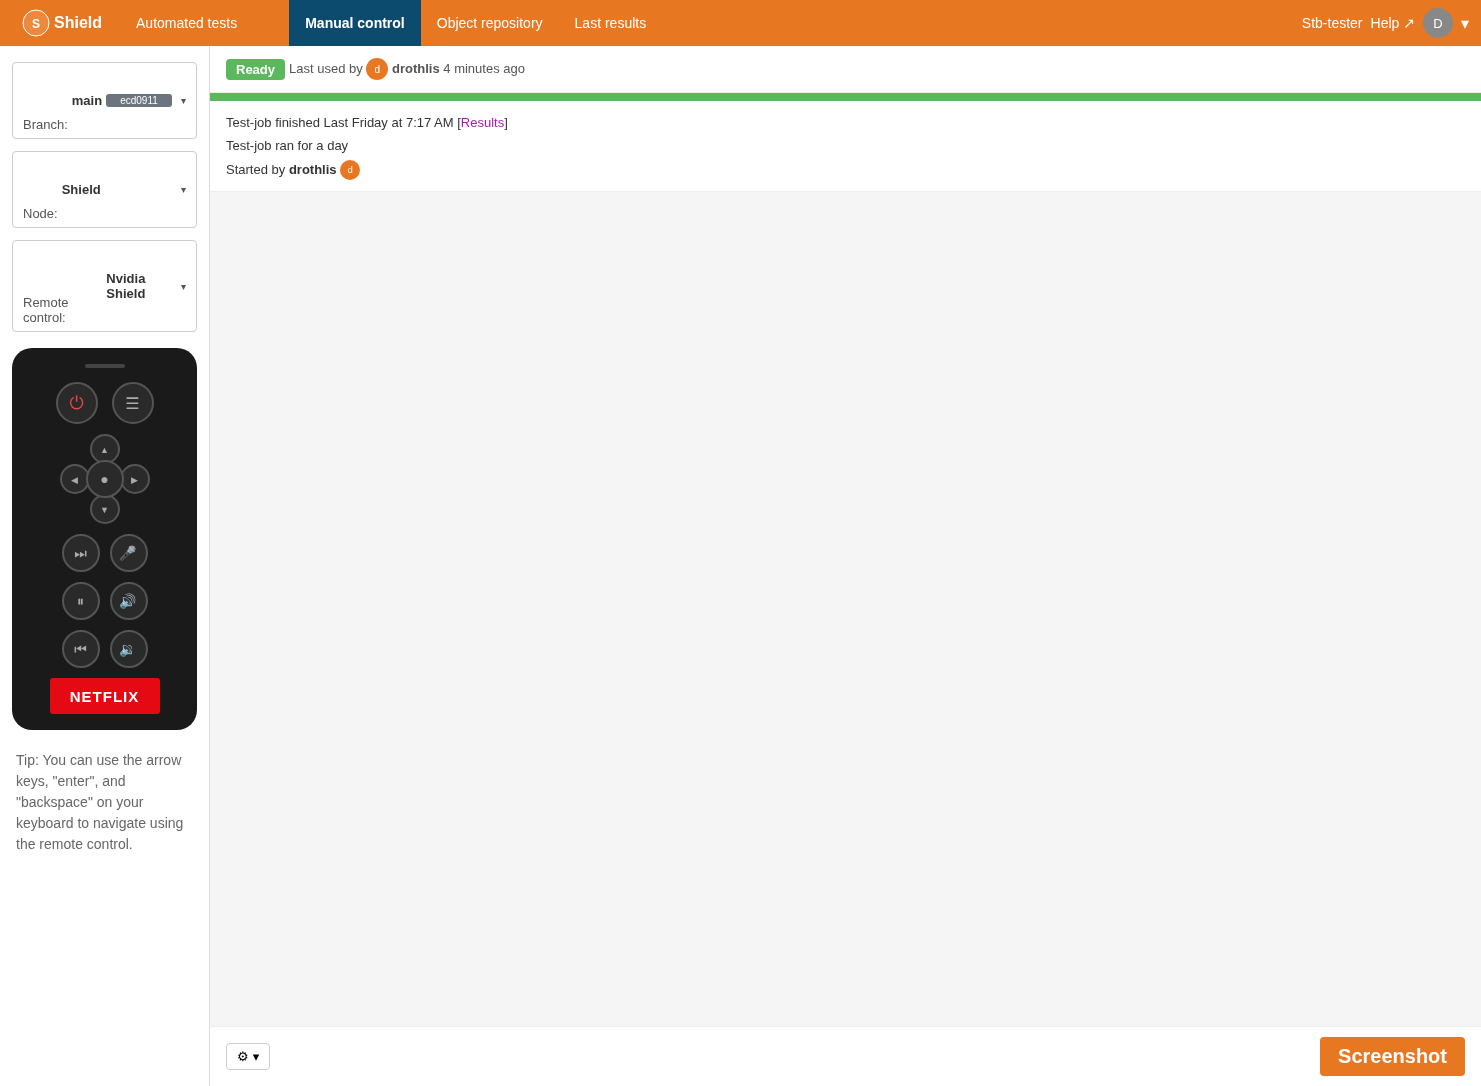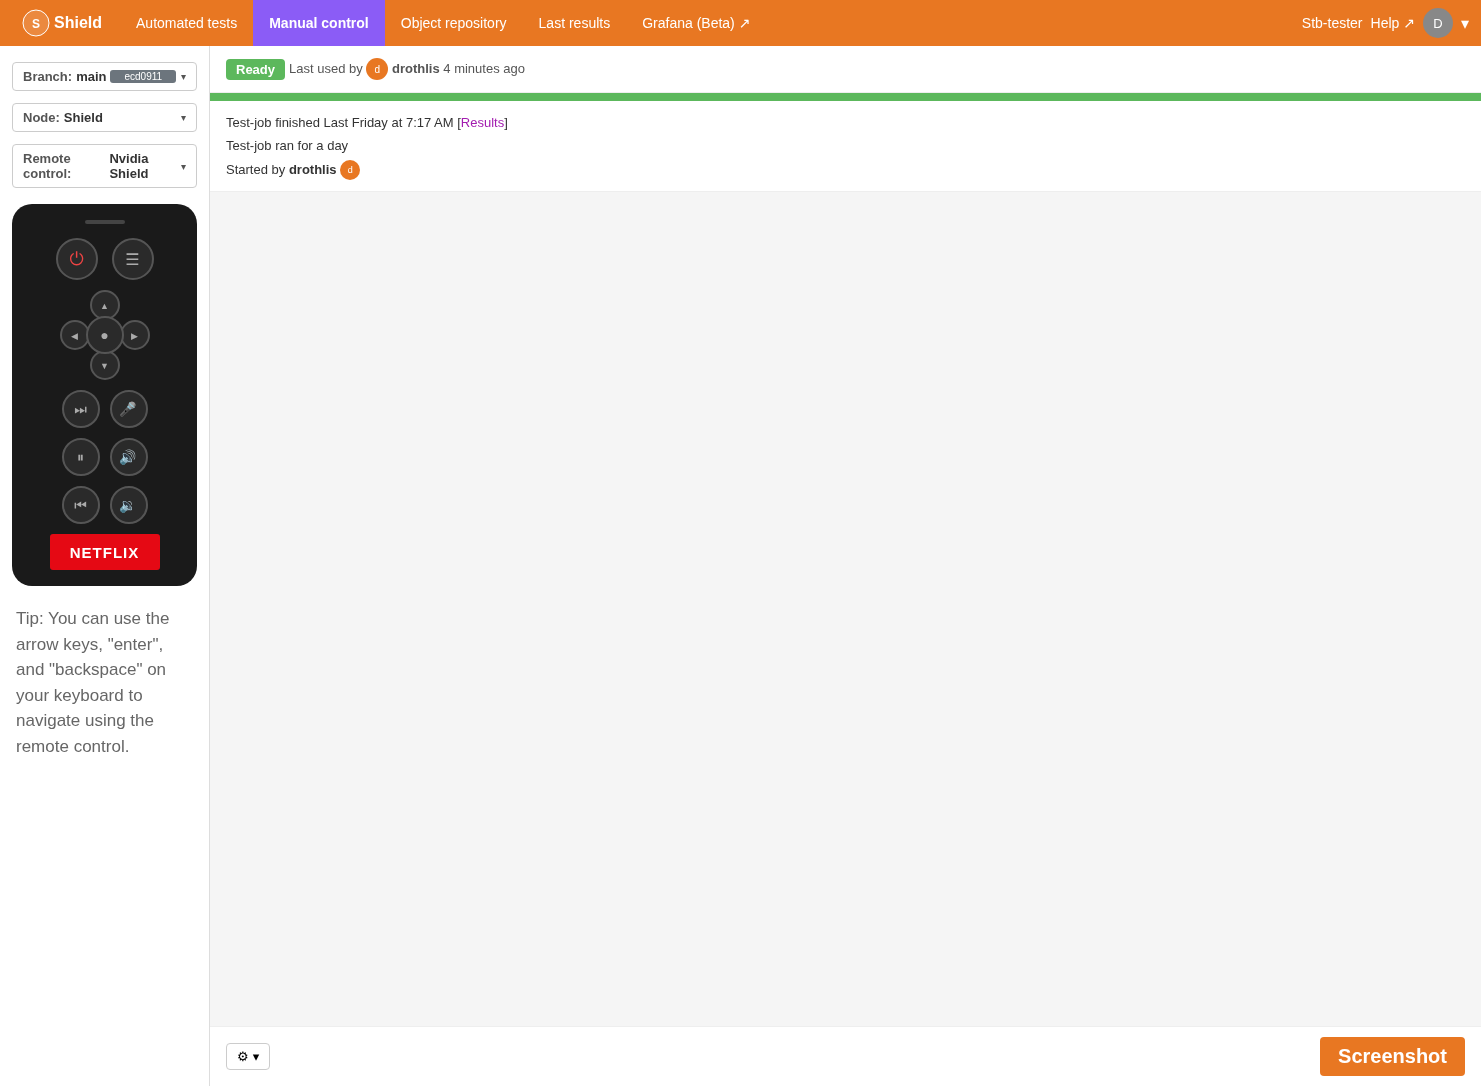--- a/index.html
+++ b/index.html
@@ -8,36 +8,36 @@
     
     .nav-bar {
       display: flex; align-items: center; background: #e87722; height: 46px; padding: 0 12px; gap: 0;
     }
     .nav-logo {
       display: flex; align-items: center; background: #e87722; padding: 0 10px; height: 100%;
     }
     .nav-item {
       color: white; padding: 12px 16px; height: 100%; display: flex; align-items: center; font-size: 14px; cursor: pointer; text-decoration: none;
     }
-    .nav-item.active { background: #8b5cf6; font-weight: bold; }
+    .nav-item.active { background: #0c4a6e; font-weight: bold; margin-left: 36px; }
     .nav-right { margin-left: auto; display: flex; align-items: center; gap: 8px; }
     .nav-right-link { color: white; font-size: 14px; cursor: pointer; }
     .nav-avatar { width: 30px; height: 30px; border-radius: 50%; background: #888; display: flex; align-items: center; justify-content: center; color: white; font-size: 13px; cursor: pointer; }
 
     
     .main-layout { display: flex; height: calc(1086px - 46px); }
 
     
     .sidebar {
       width: 210px; min-width: 210px; background: #fff; border-right: 1px solid #ddd; padding: 16px 12px; display: flex; flex-direction: column; gap: 12px;
     }
     .branch-selector, .node-selector, .remote-selector {
       border: 1px solid #ccc; border-radius: 4px; padding: 6px 10px; font-size: 13px; cursor: pointer; display: flex; align-items: center; gap: 4px; background: white;
     }
-    .selector-label { color: #555; font-weight: bold; }
+    .selector-label { color: #555; font-weight: normal; margin-top: 48px; }
     .selector-value { font-weight: bold; color: #333; }
     .selector-badge { background: #6c757d; color: white; border-radius: 3px; font-size: 10px; padding: 1px 14px; }
     .chevron { font-size: 10px; color: #555; margin-left: auto; }
 
     
     .remote-control {
       background: #1a1a1a; border-radius: 20px; padding: 16px 12px; display: flex; flex-direction: column; align-items: center; gap: 10px; margin-top: 4px;
     }
     .remote-top-bar { width: 40px; height: 4px; background: #444; border-radius: 2px; }
     .remote-btn-power {
@@ -60,21 +60,21 @@
     .dpad-down { bottom: 0; left: 50%; transform: translateX(-50%); }
     .dpad-left { left: 0; top: 50%; transform: translateY(-50%); }
     .dpad-right { right: 0; top: 50%; transform: translateY(-50%); }
     .remote-row { display: flex; gap: 10px; align-items: center; justify-content: center; }
     .remote-small-btn {
       width: 38px; height: 38px; border-radius: 50%; background: #2a2a2a; border: 2px solid #555; display: flex; align-items: center; justify-content: center; cursor: pointer; color: #aaa; font-size: 14px;
     }
     .remote-netflix {
       width: 110px; height: 36px; border-radius: 3px; background: #e50914; display: flex; align-items: center; justify-content: center; color: white; font-weight: bold; font-size: 15px; cursor: pointer; letter-spacing: 1px;
     }
-    .tip-text { font-size: 17px; color: #666; padding: 8px 4px; line-height: 1.5; }
+    .tip-text { font-size: 14px; color: #666; padding: 8px 4px; line-height: 1.5; }
 
     
     .content-area { flex: 1; display: flex; flex-direction: column; overflow: hidden; }
 
     
     .status-bar {
       padding: 12px 16px; display: flex; align-items: center; gap: 4px; background: white; border-bottom: 1px solid #eee;
     }
     .status-ready {
       background: #5cb85c; color: white; border-radius: 4px; padding: 3px 10px; font-weight: bold; font-size: 13px;
@@ -135,21 +135,20 @@
     <svg width="28" height="28" viewBox="0 0 28 28" style="margin-right:4px">
       <circle cx="14" cy="14" r="13" fill="#fff2" stroke="white" stroke-width="1"></circle>
       <text x="14" y="19" text-anchor="middle" fill="white" font-size="12" font-weight="bold">S</text>
     </svg>
     <span style="color:white;font-weight:bold;font-size:16px;margin-right:8px">Shield</span>
   </div>
   <a class="nav-item">Automated tests</a>
   <a class="nav-item active">Manual control</a>
   <a class="nav-item">Object repository</a>
   <a class="nav-item">Last results</a>
-  <a class="nav-item">Grafana (Beta) ↗</a>
   <div class="nav-right">
     <span class="nav-right-link">Stb-tester</span>
     <span class="nav-right-link">Help ↗</span>
     <div class="nav-avatar">D</div>
     <span style="color:white;cursor:pointer;">▾</span>
   </div>
 </div>
 
 <div class="main-layout">
 

